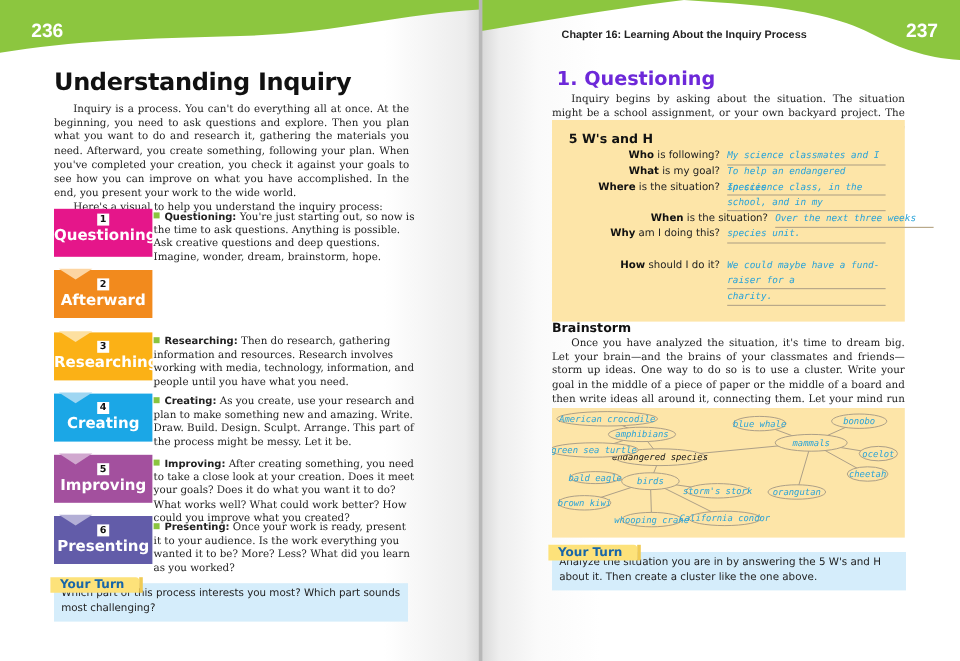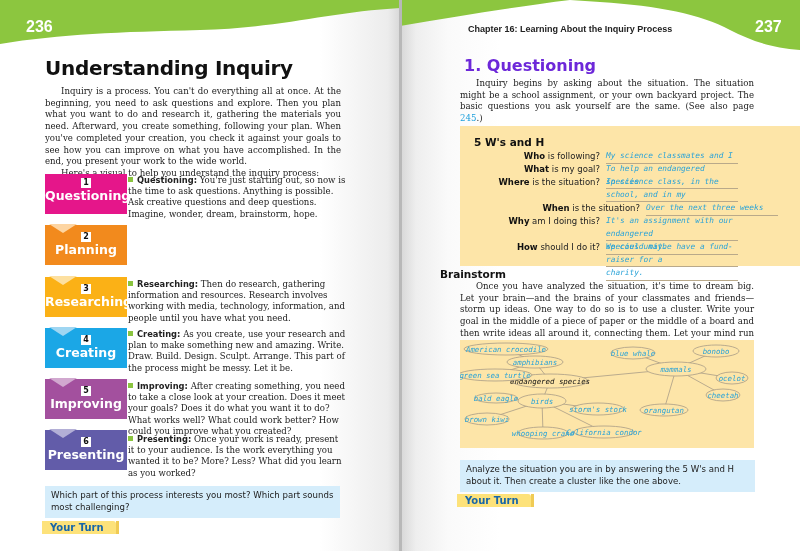--- a/index.html
+++ b/index.html
@@ -17,33 +17,33 @@
   .p-intro{position:absolute;left:45px;top:86px;width:296px;}
   .indent{text-indent:16px;margin:0;}
   .step{position:absolute;left:45px;width:82px;height:40px;color:#fff;font-family:"DejaVu Sans",sans-serif;font-weight:bold;text-align:center;}
   .step .num{display:block;margin:4px auto 0;width:10px;height:10px;background:#fff;color:#111;font-size:8px;line-height:10px;}
   .step .lbl{display:block;font-size:12.5px;line-height:16px;}
   .notch{position:absolute;left:4px;top:-1px;width:0;height:0;border-left:14px solid transparent;border-right:14px solid transparent;border-top:9px solid #fff;}
   .desc{position:absolute;left:128px;width:218px;font-family:"DejaVu Serif",serif;font-size:8.6px;line-height:11.2px;color:#222;}
   .desc .bullet{display:inline-block;width:5px;height:5px;background:#8ac43f;margin-right:4px;vertical-align:1px;}
   .desc b{font-family:"DejaVu Sans",sans-serif;font-size:8.3px;}
   .yt-box{position:absolute;background:#d5edfb;font-family:"DejaVu Sans",sans-serif;font-size:8.6px;line-height:12px;color:#222;padding:3px 6px 4px 6px;box-sizing:border-box;}
-  .yt-tab{position:absolute;background:#fde27a;color:#1866a8;font-family:"DejaVu Sans",sans-serif;font-weight:bold;font-size:10px;padding:0 12px 0 8px;height:13px;line-height:13px;border-radius:0 3px 0 0;margin-top:40px;}
+  .yt-tab{position:absolute;background:#fde27a;color:#1866a8;font-family:"DejaVu Sans",sans-serif;font-weight:bold;font-size:10px;padding:0 12px 0 8px;height:13px;line-height:13px;border-radius:0 3px 0 0;}
   .yt-tab:after{content:"";position:absolute;right:-3px;top:0;width:3px;height:13px;background:#f0cb55;}
   h2.sec{position:absolute;left:464px;top:56px;margin:0;font-family:"DejaVu Sans",sans-serif;font-weight:bold;font-size:16px;color:#6d28d9;}
   .p-right1{position:absolute;left:460px;top:78px;width:294px;}
   .link{color:#1ea0dc;}
-  .ws-box{position:absolute;left:460px;top:126px;width:294px;height:140px;background:#fde5a8;padding-left:46px;}
+  .ws-box{position:absolute;left:460px;top:100px;width:294px;height:168px;background:#fde5a8;}
   .ws-title{position:absolute;left:14px;top:10px;font-family:"DejaVu Sans",sans-serif;font-weight:bold;font-size:10.5px;color:#111;}
   .ws-row{position:absolute;left:0;width:294px;height:12px;}
   .ws-q{position:absolute;right:154px;top:0;font-family:"DejaVu Sans",sans-serif;font-size:8.5px;line-height:12px;color:#222;white-space:nowrap;}
   .ws-q b{color:#111;}
   .ws-a{position:absolute;left:146px;top:0;width:132px;font-family:"DejaVu Sans Mono",monospace;font-style:italic;font-size:7.8px;line-height:12.6px;color:#2aa3d8;}
   .ws-a span{display:block;border-bottom:1px solid #b9a98a;}
-  h3.brain{position:absolute;left:440px;top:268px;margin:0;font-family:"DejaVu Sans",sans-serif;font-weight:bold;font-size:10.5px;color:#111;}
+  h3.brain{position:absolute;left:460px;top:268px;margin:0;font-family:"DejaVu Sans",sans-serif;font-weight:bold;font-size:10.5px;color:#111;}
   .p-right2{position:absolute;left:460px;top:281px;width:294px;}
   .cluster{position:absolute;left:460px;top:340px;width:294px;height:108px;background:#fde5a8;}
   .cluster svg{position:absolute;left:0;top:0;}
   .cluster text{font-family:"DejaVu Sans Mono",monospace;font-style:italic;font-size:7.4px;}
 </style>
 </head>
 <body>
 
 <div class="spread">
 
@@ -60,21 +60,21 @@
       <p class="indent" style="text-align:left;">Here's a visual to help you understand the inquiry process:</p>
     </div>
 
     <div class="step" style="top:174px;background:#e5168a;">
       <span class="num">1</span>
       <span class="lbl">Questioning</span>
     </div>
     <div class="step" style="top:225px;background:#f28a1d;">
       <span class="notch" style="border-top-color:#fdd5a2;"></span>
       <span class="num" style="margin-top:7px;">2</span>
-      <span class="lbl">Planning</span>
+      <span class="lbl">Afterward</span>
     </div>
     <div class="step" style="top:277px;background:#fbb116;">
       <span class="notch" style="border-top-color:#fde0a0;"></span>
       <span class="num" style="margin-top:7px;">3</span>
       <span class="lbl">Researching</span>
     </div>
     <div class="step" style="top:328px;background:#1ba7e6;">
       <span class="notch" style="border-top-color:#9fd6f2;"></span>
       <span class="num" style="margin-top:7px;">4</span>
       <span class="lbl">Creating</span>
@@ -152,21 +152,20 @@
     </div>
     <div class="ws-row" style="top:76px;margin-left:40px;">
       <div class="ws-q"><b>When</b><span> is the situation?</span></div>
       <div class="ws-a">
           <span>Over the next three weeks</span>
         </div>
     </div>
     <div class="ws-row" style="top:89px;">
       <div class="ws-q"><b>Why</b><span> am I doing this?</span></div>
       <div class="ws-a">
-          <span>It's an assignment with our endangered</span>
           <span>species unit.</span>
         </div>
     </div>
     <div class="ws-row" style="top:115px;">
       <div class="ws-q"><b>How</b><span> should I do it?</span></div>
       <div class="ws-a">
           <span>We could maybe have a fund-raiser for a</span>
           <span>charity.</span>
         </div>
     </div>

